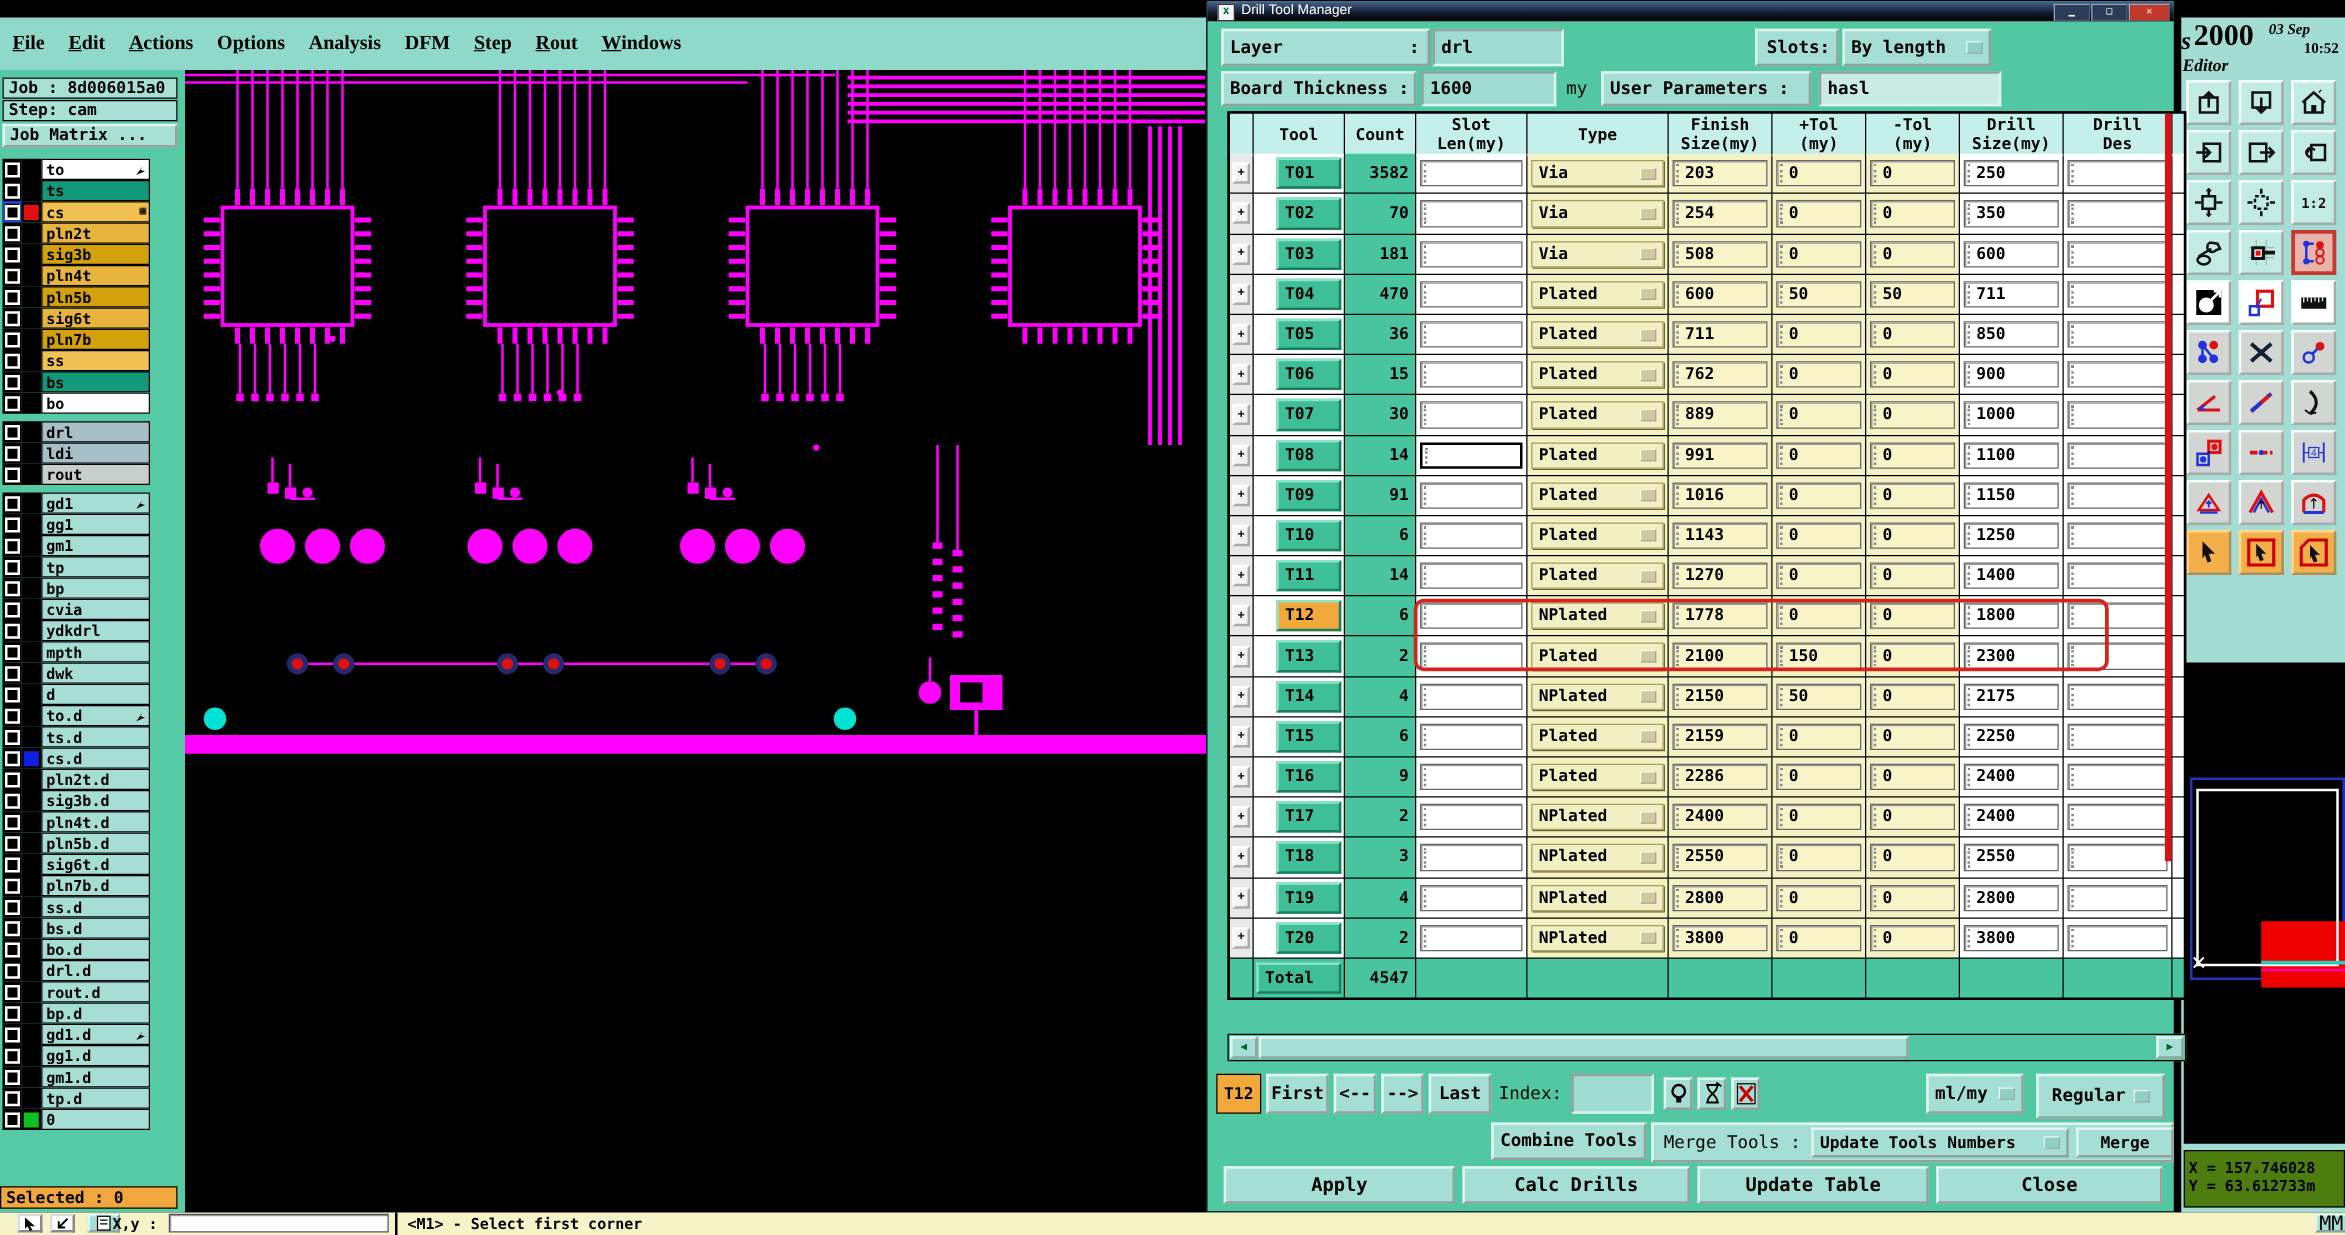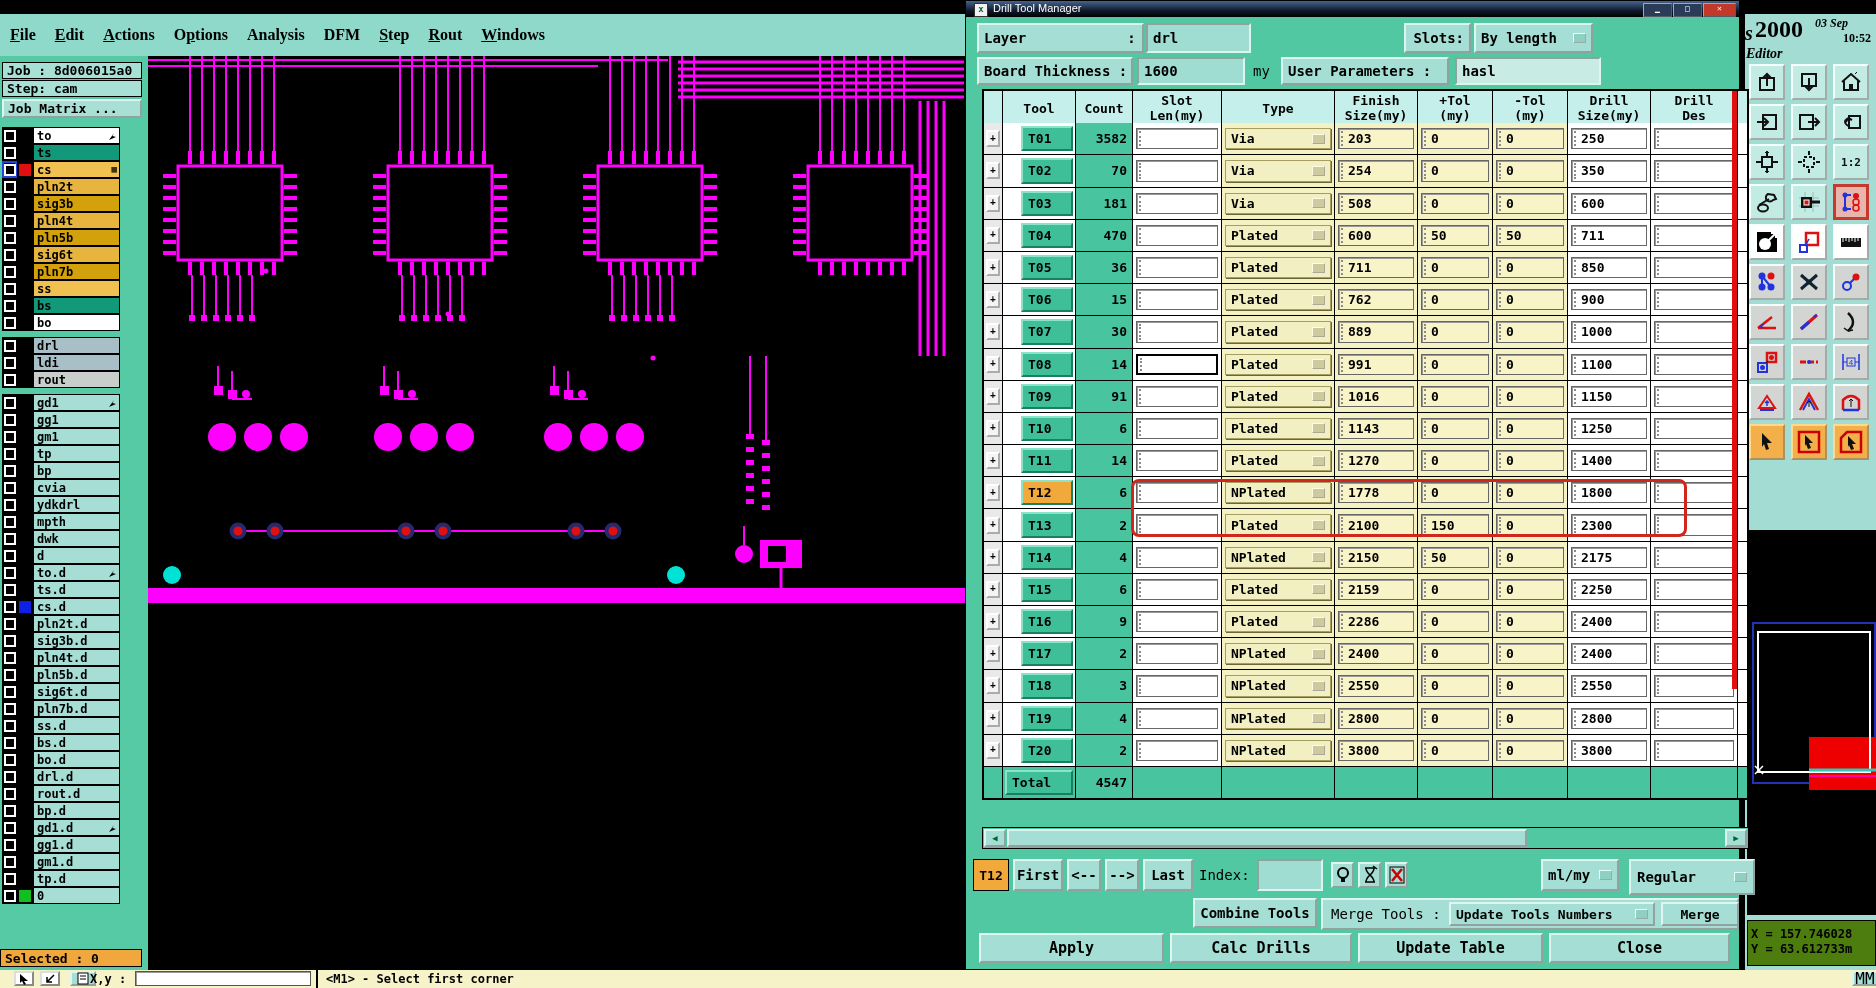--- a/index.html
+++ b/index.html
@@ -1502,21 +1502,21 @@
     <div class="iconbtn" style="left:419px;top:861px">
       <svg width="18" height="20">
           <rect x="2" y="2" width="14" height="16" fill="none" stroke="#000"></rect>
           <path d="M4 4 L14 16 M14 4 L4 16" stroke="#c00" stroke-width="2.5"></path>
         </svg>
     </div>
     <div class="fbtn" style="left:575px;top:858px;width:78px;height:32px;justify-content:space-between;padding:0 5px">
       <span>ml/my</span>
       <span class="ddmark t"></span>
     </div>
-    <div class="fbtn" style="left:663px;top:858px;width:126px;height:32px;justify-content:space-between;padding:16px 6px">
+    <div class="fbtn" style="left:663px;top:858px;width:103px;height:32px;padding:16px 6px">
       <span>Regular</span>
       <span class="ddmark t"></span>
     </div>
 
     <div class="fbtn" style="left:227px;top:897px;width:124px;height:30px">Combine Tools</div>
     <div class="mergepanel" style="left:355px;top:897px;width:418px;height:32px">
       <div class="flatlabel" style="left:8px;top:0;height:28px">Merge Tools :</div>
       <div class="fbtn" style="left:126px;top:2px;width:206px;height:24px;justify-content:space-between;padding:0 5px;font-size:13px">
         <span>Update Tools Numbers</span>
         <span class="ddmark t"></span>

